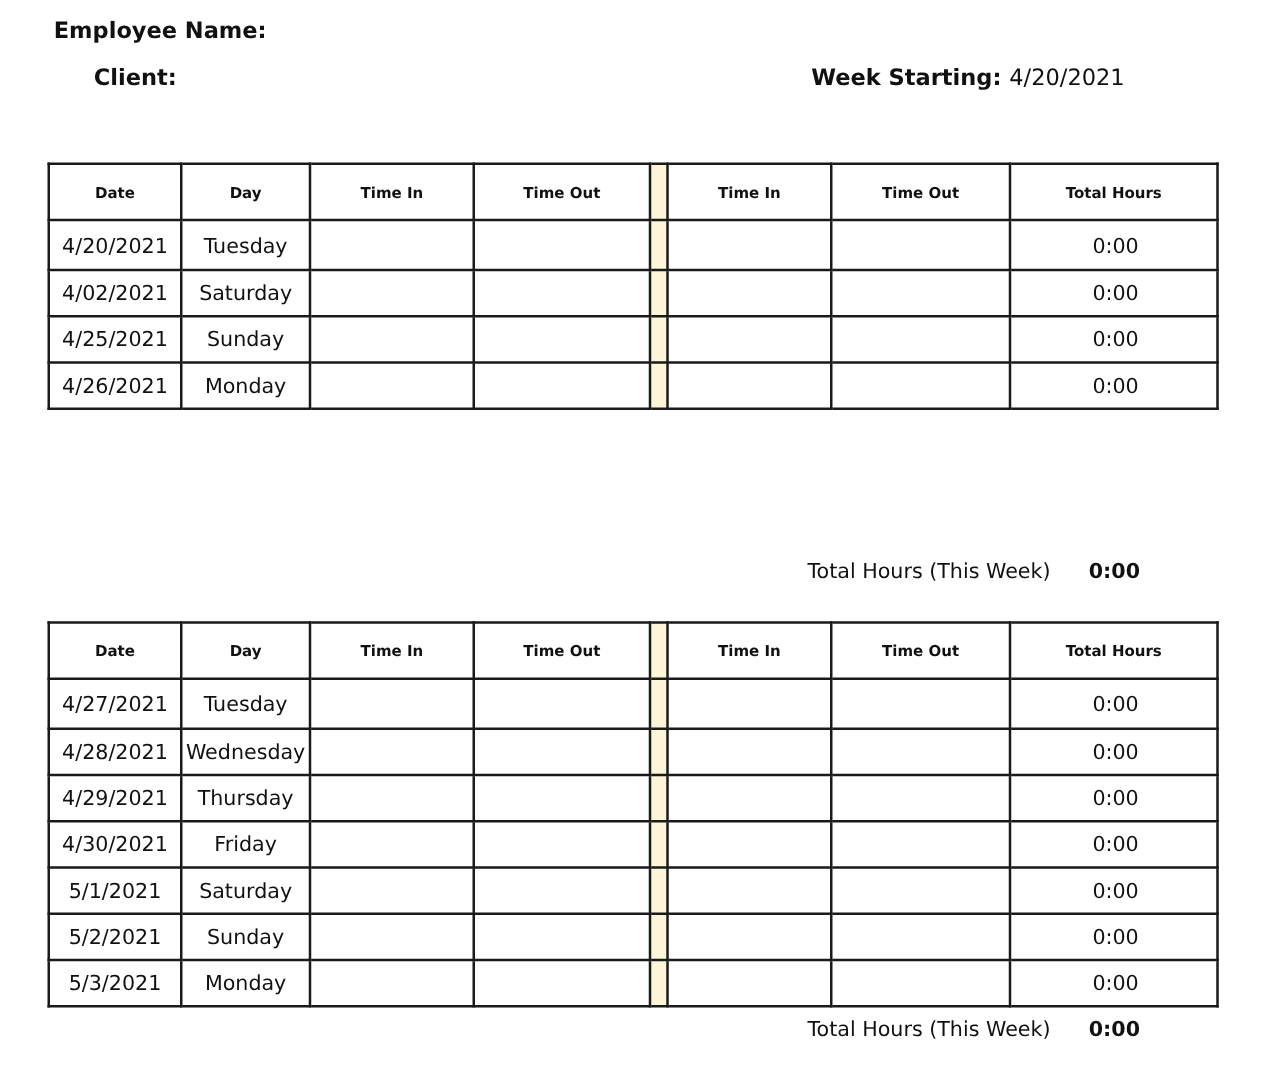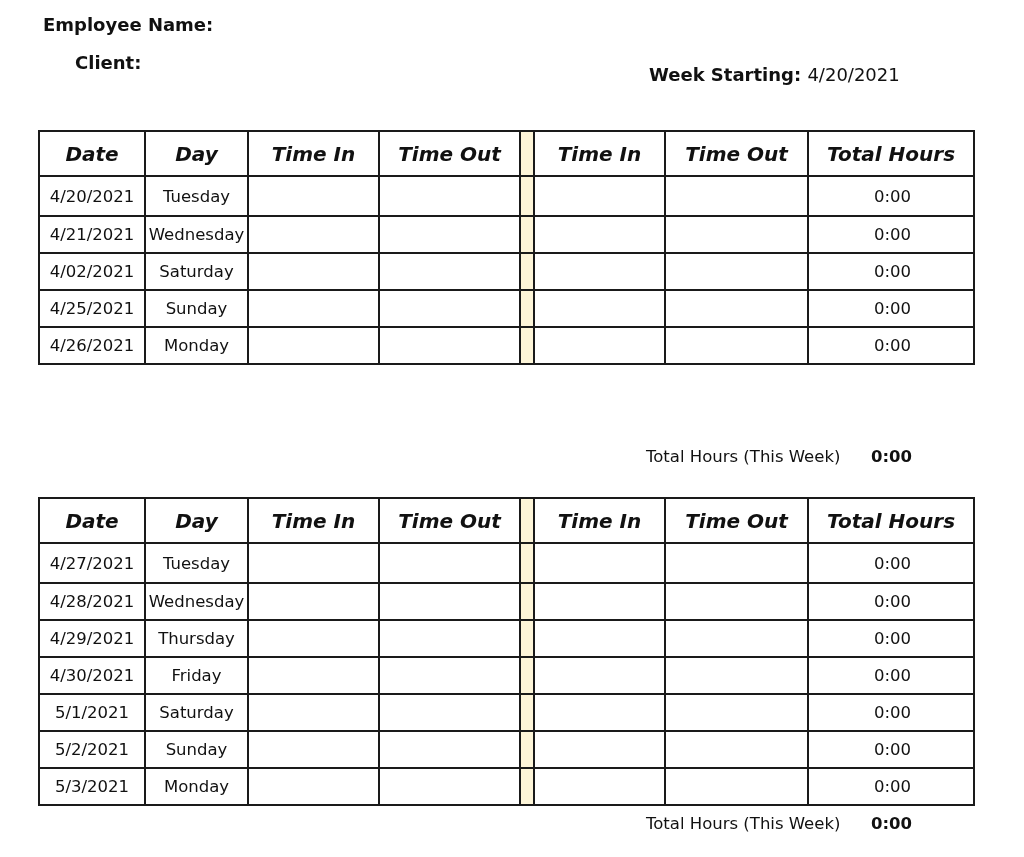--- a/index.html
+++ b/index.html
@@ -3,40 +3,40 @@
 <meta charset="utf-8">
 <style>
   html, body { margin: 0; padding: 0; background: #ffffff; }
   body { width: 1024px; height: 857px; position: relative; overflow: hidden;
          font-family: "DejaVu Sans", sans-serif; color: #111; }
   .hdr-label { position: absolute; font-weight: bold; font-size: 18px; }
   .hdr-val { font-weight: normal; }
   table.ts { position: absolute; left: 38px; border-collapse: collapse; table-layout: fixed;
              font-size: 16.5px; }
   table.ts td, table.ts th { border: 2px solid #1a1a1a; text-align: center; padding: 0; white-space: nowrap; overflow: visible; }
-  table.ts th { font-weight: bold; height: 43px; font-size: 20px; font-style: italic; }
+  table.ts th { font-weight: bold; height: 43px; font-size: 12px; }
   table.ts td { height: 35px; }
   table.ts td.total { text-align: right; padding-right: 62px; }
   table.ts .sep { background: #fdf5d8; }
   .week-total { position: absolute; font-size: 16.5px; }
   .week-total .lbl { position: absolute; left: 0; white-space: nowrap; margin-left: 47px; }
   .week-total .val { position: absolute; left: 272px; font-weight: bold; white-space: nowrap; }
 </style>
 </head>
 <body>
 
 <div class="hdr-label" style="left:43px; top:14px;">
   <span>Employee Name:</span>
   <span class="hdr-val"></span>
 </div>
 <div class="hdr-label" style="left:43px; top:52px;margin-left:32px;">
   <span>Client:</span>
   <span class="hdr-val"></span>
 </div>
-<div class="hdr-label" style="left:649px; top:64px;">
+<div class="hdr-label" style="left:649px; top:52px;">
   <span>Week Starting:</span>
   <span class="hdr-val">4/20/2021</span>
 </div>
 
 <table class="ts" style="top:130px;">
   <colgroup>
     <col style="width:106px">
       <col style="width:103px">
       <col style="width:131px">
       <col style="width:141px">
@@ -62,30 +62,20 @@
       <td>4/20/2021</td>
       <td>Tuesday</td>
       <td></td>
       <td></td>
       <td class="sep"></td>
       <td></td>
       <td></td>
       <td class="total">0:00</td>
     </tr>
     <tr>
-      <td>4/21/2021</td>
-      <td>Wednesday</td>
-      <td></td>
-      <td></td>
-      <td class="sep"></td>
-      <td></td>
-      <td></td>
-      <td class="total">0:00</td>
-    </tr>
-    <tr>
       <td>4/02/2021</td>
       <td>Saturday</td>
       <td></td>
       <td></td>
       <td class="sep"></td>
       <td></td>
       <td></td>
       <td class="total">0:00</td>
     </tr>
     <tr>

